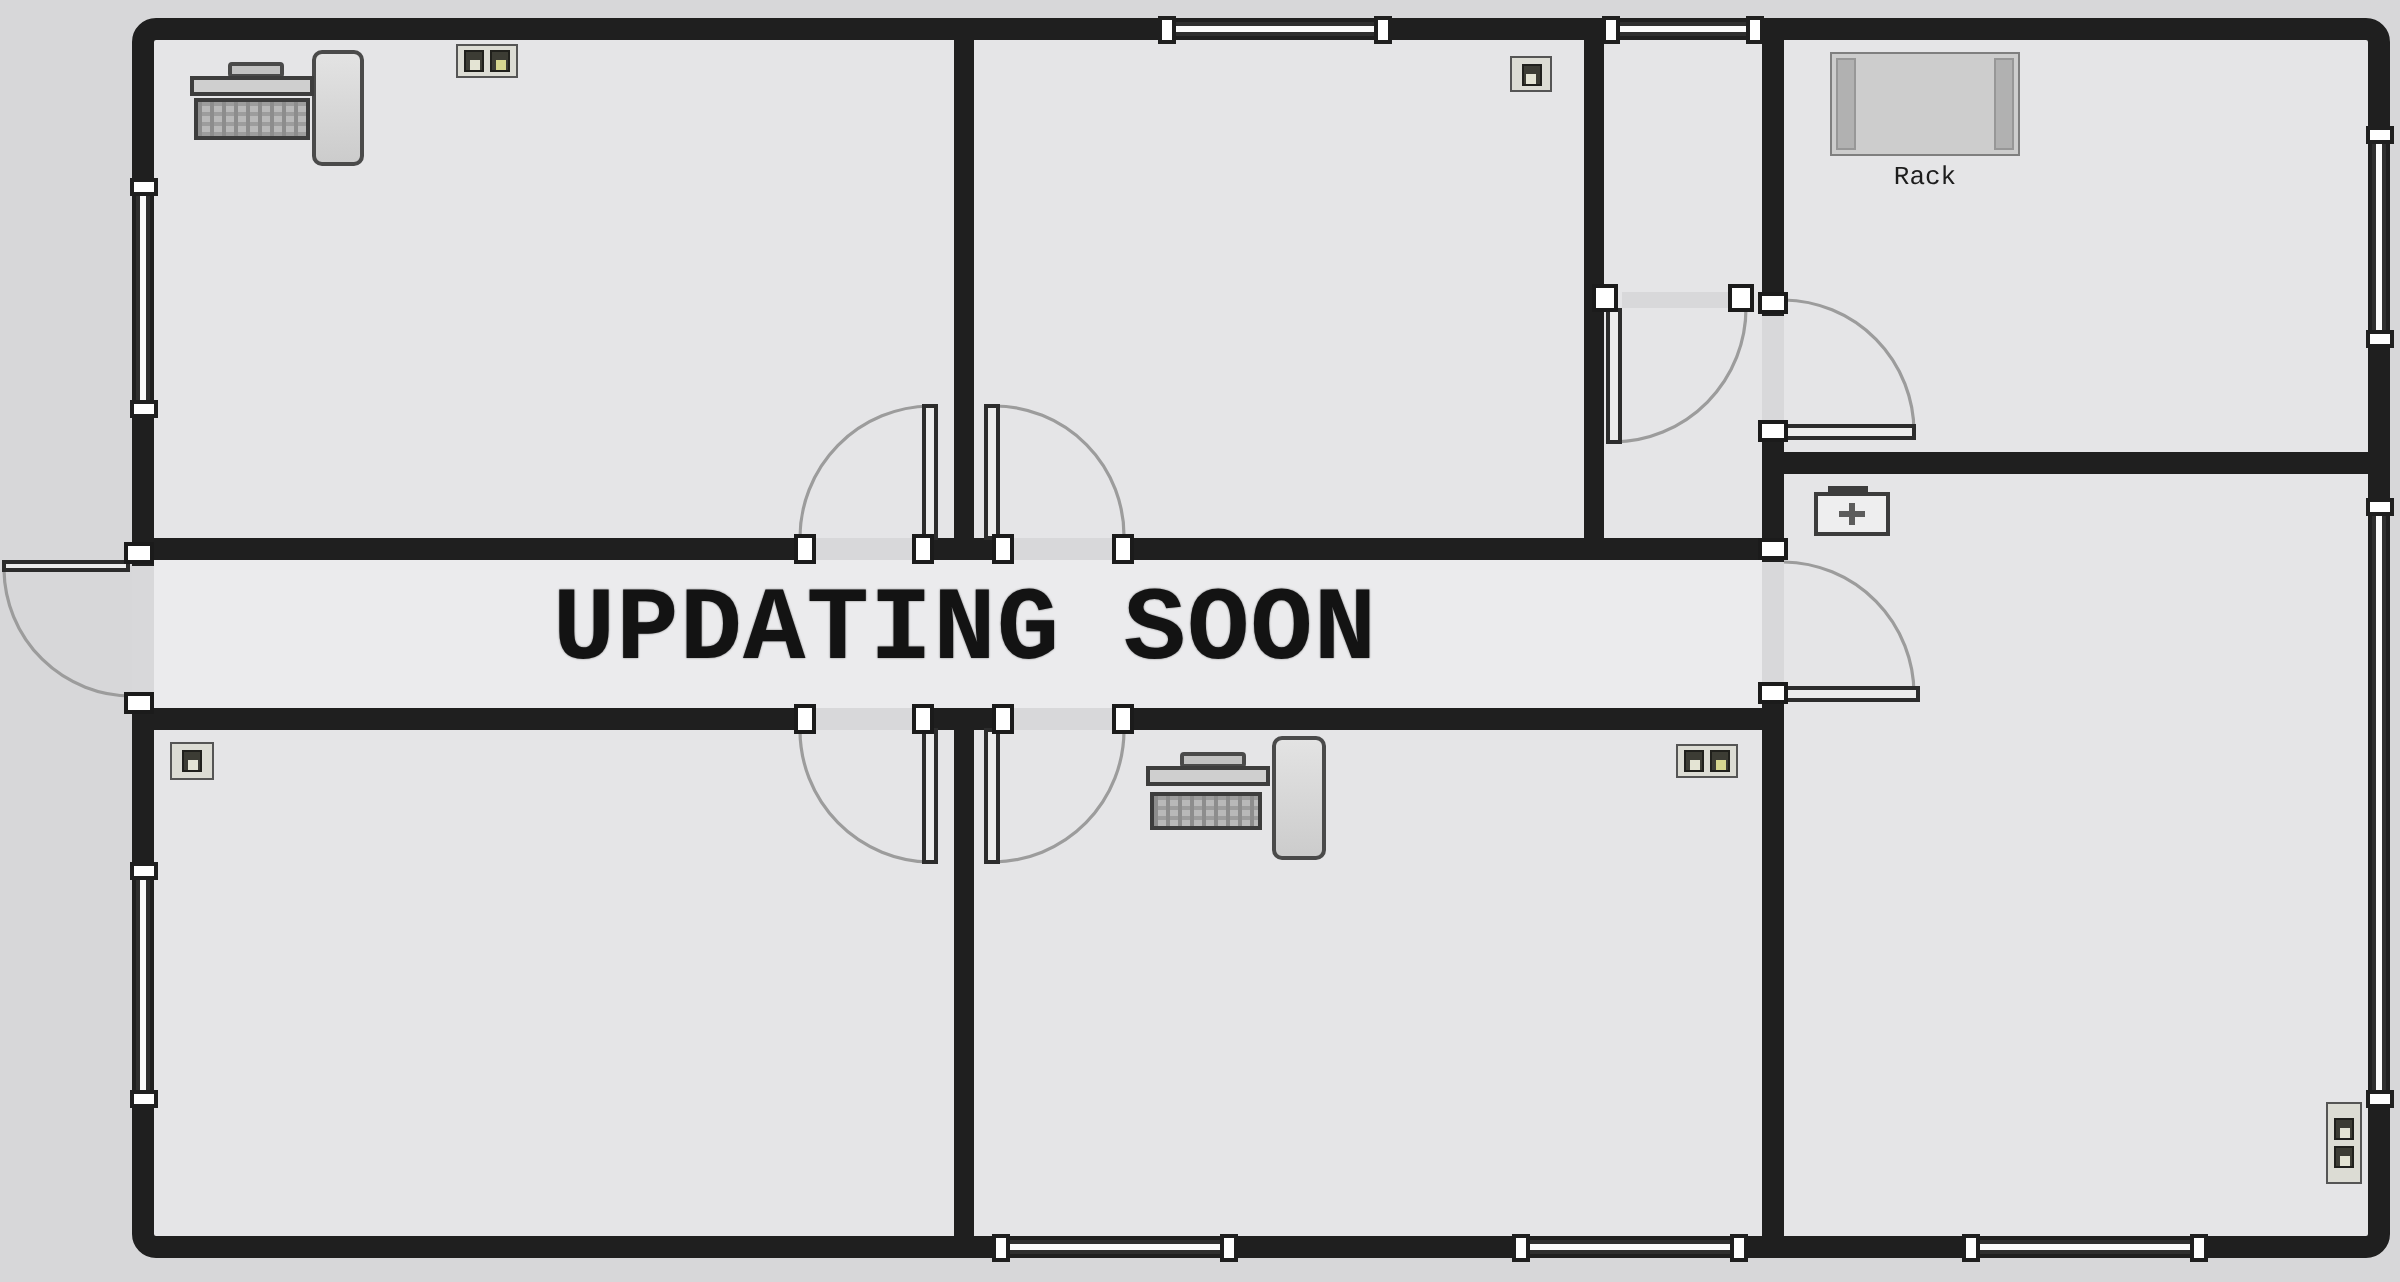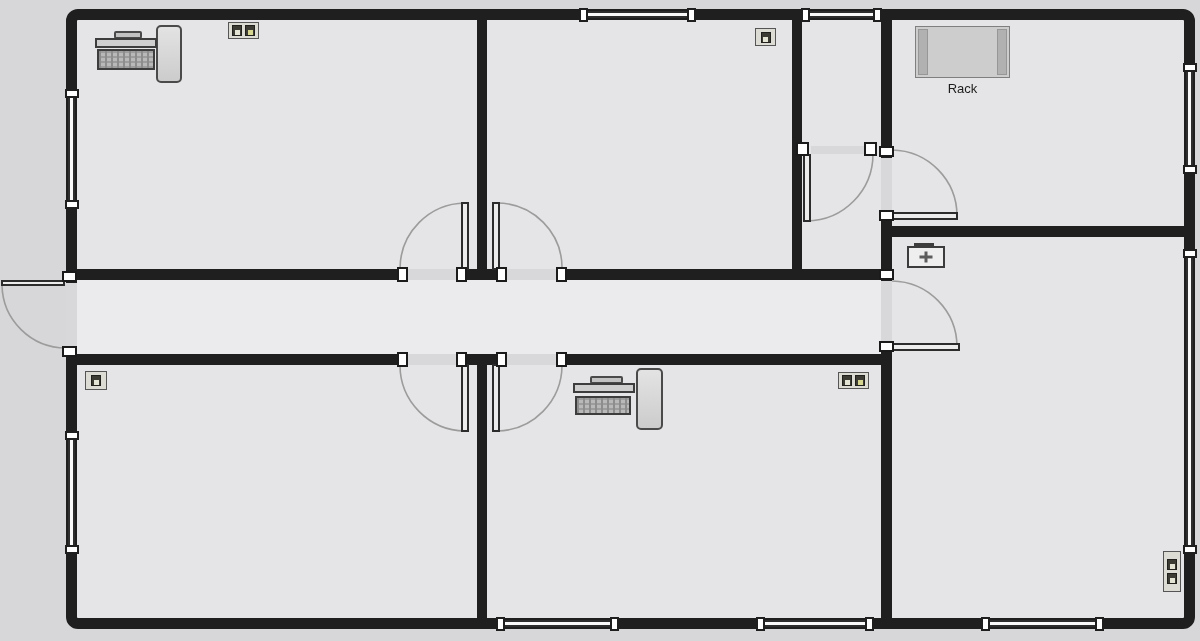--- a/index.html
+++ b/index.html
@@ -1,17 +1,17 @@
 <!DOCTYPE html>
 <html><head>
 <meta charset="utf-8">
 <style>
   html,body{margin:0;padding:0;background:#d7d7d9;}
   #canvas{position:relative;width:1200px;height:641px;background:#d7d7d9;overflow:hidden;
-          font-family:Liberation Sans, sans-serif;}
+          font-family:Liberation Mono, monospace;}
   
   .outer-frame{position:absolute;left:66px;top:9px;width:1129px;height:620px;
                box-sizing:border-box;border:11px solid #1f1f1f;border-radius:12px;
                background:#e5e5e7;}
   .wall{position:absolute;background:#1f1f1f;}
   .corridor{position:absolute;left:77px;top:280px;width:804px;height:74px;background:#ebebed;}
   .opening{position:absolute;background:#d8d8da;}
   .leaf{position:absolute;box-sizing:border-box;background:#ececec;border:2px solid #2c2c2c;}
   .frame-h{position:absolute;box-sizing:border-box;width:11px;height:15px;background:#fff;border:2.5px solid #1b1b1b;}
   .frame-v{position:absolute;box-sizing:border-box;width:15px;height:11px;background:#fff;border:2.5px solid #1b1b1b;}
@@ -189,14 +189,15 @@
     <span class="strip l"></span>
     <span class="strip r"></span>
   </div>
   <div class="rack-label">Rack</div>
 
   <div class="fan">
     <span class="fx"></span>
     <span class="fy"></span>
   </div>
 
+  <div class="watermark">UPDATING SOON</div>
 
 </div>
 
 </body></html>

